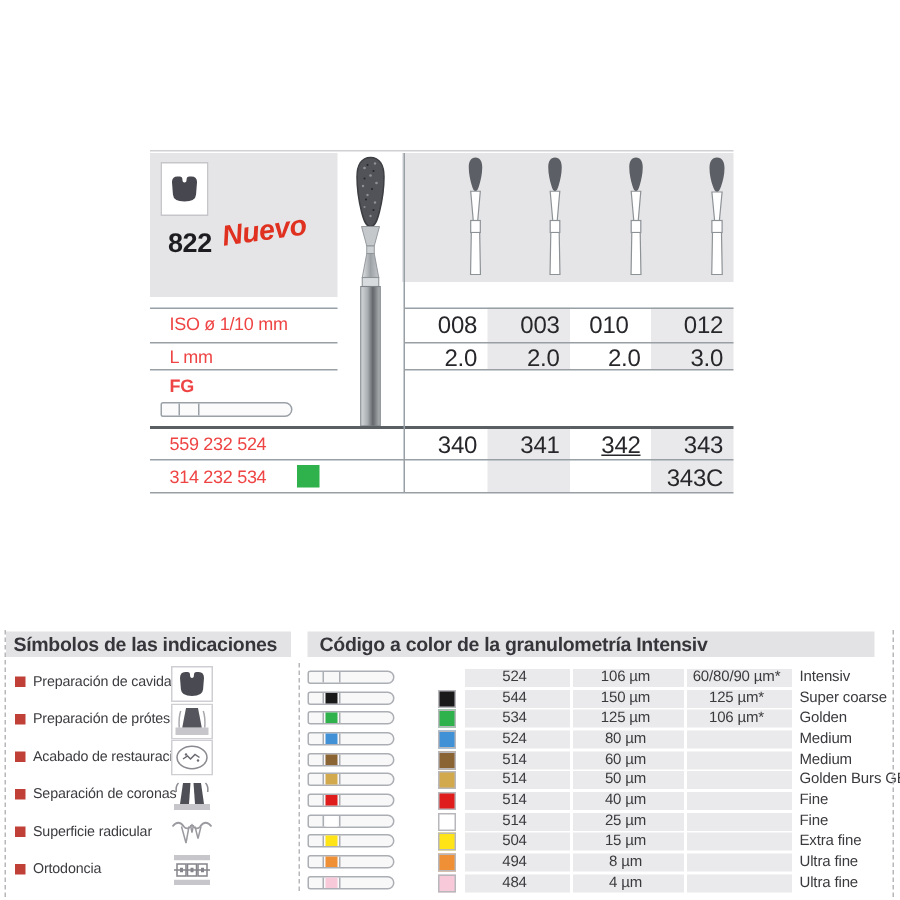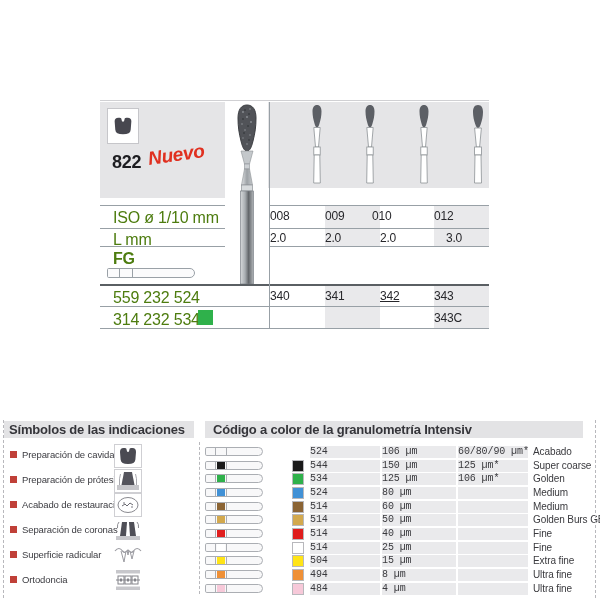--- a/index.html
+++ b/index.html
@@ -4,32 +4,32 @@
 <style>
   html,body{margin:0;padding:0;}
   body{width:600px;height:600px;background:#fff;font-family:"Liberation Sans","DejaVu Sans",sans-serif;overflow:hidden;}
   .page{position:relative;width:600px;height:600px;background:#fff;}
   .abs{position:absolute;}
   .gray{background:#e5e5e7;}
   .hline{position:absolute;height:1px;background:#98a0a6;}
   .hline-thick{position:absolute;height:2px;background:#5a5f63;}
   .vline{position:absolute;width:1px;background:#98a0a6;}
   .band{position:absolute;background:#e9e9eb;}
-  .lbl{position:absolute;font-size:16px;color:#4d7c0f;letter-spacing:-0.2px;white-space:nowrap;}
-  .val{position:absolute;font-size:12px;color:#27272b;letter-spacing:-0.2px;}
+  .lbl{position:absolute;font-size:12px;color:#ef4444;letter-spacing:-0.2px;white-space:nowrap;}
+  .val{position:absolute;font-size:16px;color:#27272b;text-align:right;letter-spacing:-0.2px;}
   .prodnum{position:absolute;font-size:18px;font-weight:bold;color:#1d1d21;letter-spacing:-0.3px;}
   .nuevo{position:absolute;font-size:19px;font-weight:bold;font-style:italic;color:#e03020;transform:rotate(-8deg);letter-spacing:-0.3px;}
   .iconbox{position:absolute;left:107px;top:108px;width:30px;height:34px;background:#fff;border:1px solid #c6c6ca;display:flex;align-items:center;justify-content:center;}
   .titlebar{position:absolute;height:17px;background:#e3e3e5;}
   .title{font-size:13px;font-weight:bold;color:#35353a;letter-spacing:-0.2px;white-space:nowrap;padding-left:5px;line-height:17px;}
   .symitem-label{position:absolute;font-size:9.5px;color:#3b3b40;letter-spacing:-0.1px;white-space:nowrap;}
   .bullet{position:absolute;width:7px;height:7px;background:#c04038;}
   .symicon{position:absolute;left:114px;width:28px;height:24px;}
   .gcell{position:absolute;height:12px;background:#eaeaec;font-size:10px;color:#3a3a3e;letter-spacing:-0.1px;line-height:12px;white-space:nowrap;}
-  .gcell.num{text-align:left;font-family:Liberation Mono, monospace;}
+  .gcell.num{text-align:center;}
   .gcell.name{background:#fff;}
   .csq{position:absolute;width:12px;height:12px;border:1px solid #b8b8bc;box-sizing:border-box;}
   .gbur{position:absolute;left:205px;width:58px;height:9px;border:1px solid #abaeb3;background:#f8f8f9;border-radius:2px 5px 5px 2px;box-sizing:border-box;}
   .gbur .v{position:absolute;top:0;bottom:0;width:1px;background:#abaeb3;}
   .gbur .bandc{position:absolute;left:11px;top:0;bottom:0;width:8px;}
   .fgdiag{position:absolute;left:107px;top:268px;width:88px;height:10px;border:1px solid #9aa1a7;background:#fbfbfc;border-radius:2px 6px 6px 2px;box-sizing:border-box;}
   .fgdiag .v{position:absolute;top:0;bottom:0;width:1px;background:#9aa1a7;}
   .dashv{position:absolute;width:0;border-left:1px dashed #b8b8bc;}
   .greensq{position:absolute;width:15px;height:15px;}
 </style>
@@ -130,29 +130,29 @@
     </svg>
     <svg class="abs" style="left:468px;top:103px;" width="20" height="82" viewBox="0 0 20 82">
       <path d="M10,2 C13.5,2 15,4.8 15,9 C15,13.5 14,17.5 12.8,21 C12,23.5 11,25 10,25 C9,25 8,23.5 7.2,21 C6,17.5 5,13.5 5,9 C5,4.8 6.5,2 10,2 Z" fill="#5c5f65"></path>
       <polygon points="6.6,25 13.4,25 11.6,44 8.4,44" fill="#fff" stroke="#8d9296" stroke-width="0.8"></polygon>
       <rect x="6.6" y="44" width="6.8" height="8" fill="#fff" stroke="#8d9296" stroke-width="0.8"></rect>
       <polygon points="7,52 13,52 13.5,80 6.5,80" fill="#fff" stroke="#8d9296" stroke-width="0.8"></polygon>
     </svg>
 
     <div class="lbl" style="left:113px;top:209px;">ISO ø 1/10 mm</div>
     <div class="val" style="left:270px;top:209px;width:48px;">008</div>
-    <div class="val" style="left:325px;top:209px;width:48px;">009</div>
+    <div class="val" style="left:325px;top:209px;width:48px;">003</div>
     <div class="val" style="left:372px;top:209px;width:47px;">010</div>
     <div class="val" style="left:434px;top:209px;width:48px;">012</div>
 
     <div class="lbl" style="left:113px;top:231px;">L mm</div>
     <div class="val" style="left:270px;top:231px;width:48px;">2.0</div>
     <div class="val" style="left:325px;top:231px;width:48px;">2.0</div>
     <div class="val" style="left:380px;top:231px;width:47px;">2.0</div>
-    <div class="val" style="left:434px;top:231px;width:48px;padding-left:12px;">3.0</div>
+    <div class="val" style="left:434px;top:231px;width:48px;">3.0</div>
 
     <div class="lbl" style="left:113px;top:250px;font-weight:bold;">FG</div>
     <div class="fgdiag">
       <div class="v" style="left:11px;"></div>
       <div class="v" style="left:24px;"></div>
     </div>
 
     <div class="lbl" style="left:113px;top:289px;">559 232 524</div>
     <div class="val" style="left:270px;top:289px;width:48px;">340</div>
     <div class="val" style="left:325px;top:289px;width:48px;">341</div>
@@ -234,21 +234,21 @@
     </div>
 
     <div class="gbur" style="top:447px;">
         <div class="v" style="left:9px;"></div>
         <div class="v" style="left:20px;"></div>
       </div>
 
     <div class="gcell num" style="left:310px;top:446px;width:66px;padding-right:4px;">524</div>
     <div class="gcell num" style="left:382px;top:446px;width:70px;padding-right:4px;">106 µm</div>
     <div class="gcell num" style="left:458px;top:446px;width:66px;padding-right:4px;">60/80/90 µm*</div>
-    <div class="gcell name" style="left:530px;top:446px;width:68px;padding-left:3px;">Acabado</div>
+    <div class="gcell name" style="left:530px;top:446px;width:68px;padding-left:3px;">Intensiv</div>
 
     <div class="gbur" style="top:461px;">
         <div class="v" style="left:9px;"></div>
         <div class="v" style="left:20px;"></div>
         <div class="bandc" style="background: rgb(26, 26, 26);"></div>
       </div>
     <div class="csq" style="left: 292px; top: 460px; background: rgb(26, 26, 26);"></div>
     <div class="gcell num" style="left:310px;top:460px;width:66px;padding-right:4px;">544</div>
     <div class="gcell num" style="left:382px;top:460px;width:70px;padding-right:4px;">150 µm</div>
     <div class="gcell num" style="left:458px;top:460px;width:66px;padding-right:4px;">125 µm*</div>

